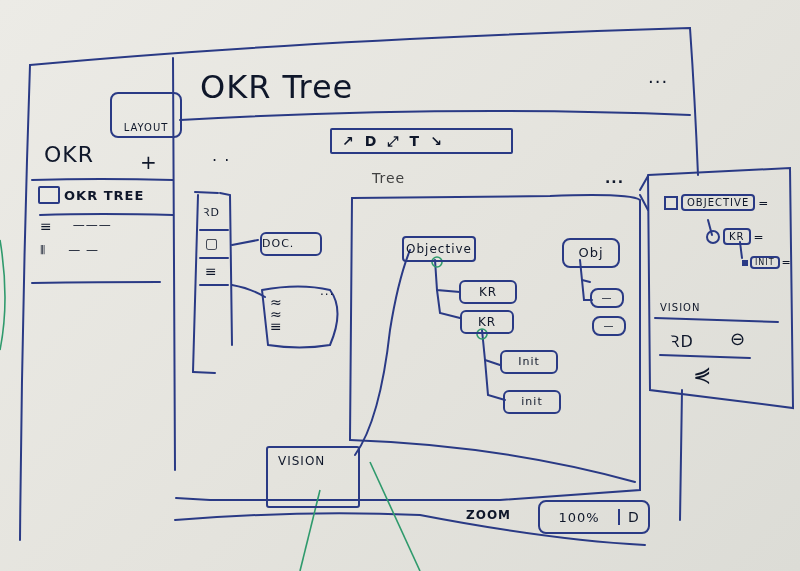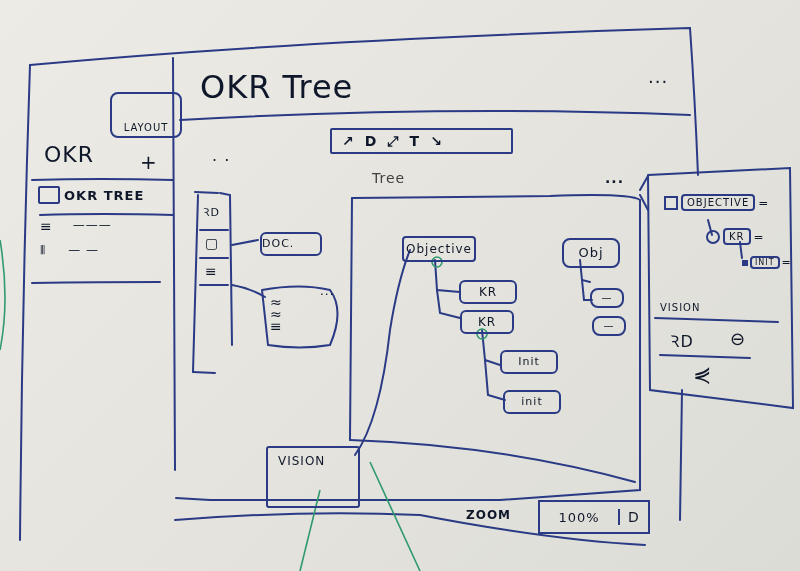--- a/index.html
+++ b/index.html
@@ -122,21 +122,21 @@
 <div class="abs hand" style="left:503px;top:390px;width:54px;height:20px;border:2px solid #2a3a85;border-radius:6px;font-size:11px;line-height:20px;text-align:center;">init</div>
 <div class="abs hand" style="left:562px;top:238px;width:54px;height:26px;border:2px solid #2a3a85;border-radius:8px;font-size:13px;line-height:26px;text-align:center;">Obj</div>
 <div class="abs hand" style="left:590px;top:288px;width:30px;height:16px;border:2px solid #2a3a85;border-radius:8px;font-size:10px;line-height:16px;text-align:center;">—</div>
 <div class="abs hand" style="left:592px;top:316px;width:30px;height:16px;border:2px solid #2a3a85;border-radius:8px;font-size:10px;line-height:16px;text-align:center;">—</div>
 
 <div class="abs hand" style="left:266px;top:446px;width:94px;height:62px;border:2px solid #2a3a85;border-radius:3px;font-size:12px;padding:6px 0 0 10px;box-sizing:border-box;">
   <span>VISION</span>
 </div>
 
 <div class="abs hand" style="left:466px;top:508px;font-size:12px;font-weight:bold;">ZOOM</div>
-<div class="abs" style="left:538px;top:500px;width:112px;height:34px;border:2px solid #2a3a85;border-radius:0;display:flex;align-items:center;box-sizing:border-box;">
+<div class="abs" style="left:538px;top:500px;width:112px;height:34px;border:2px solid #2a3a85;border-radius:8px;display:flex;align-items:center;box-sizing:border-box;">
   <span class="hand" style="flex:1;text-align:center;font-size:13px;">100%</span>
   <span class="hand btn" style="width:28px;text-align:center;border-left:2px solid #2a3a85;font-size:14px;">D</span>
 </div>
 
 <div class="abs" style="left:664px;top:194px;display:flex;align-items:center;gap:3px;">
   <span style="display:inline-block;width:10px;height:10px;border:2px solid #2a3a85;"></span>
   <span class="hand" style="border:2px solid #2a3a85;border-radius:4px;font-size:10px;padding:1px 4px;">OBJECTIVE</span>
   <span class="hand" style="font-size:12px;">=</span>
 </div>
 <div class="abs" style="left:706px;top:228px;display:flex;align-items:center;gap:3px;">

